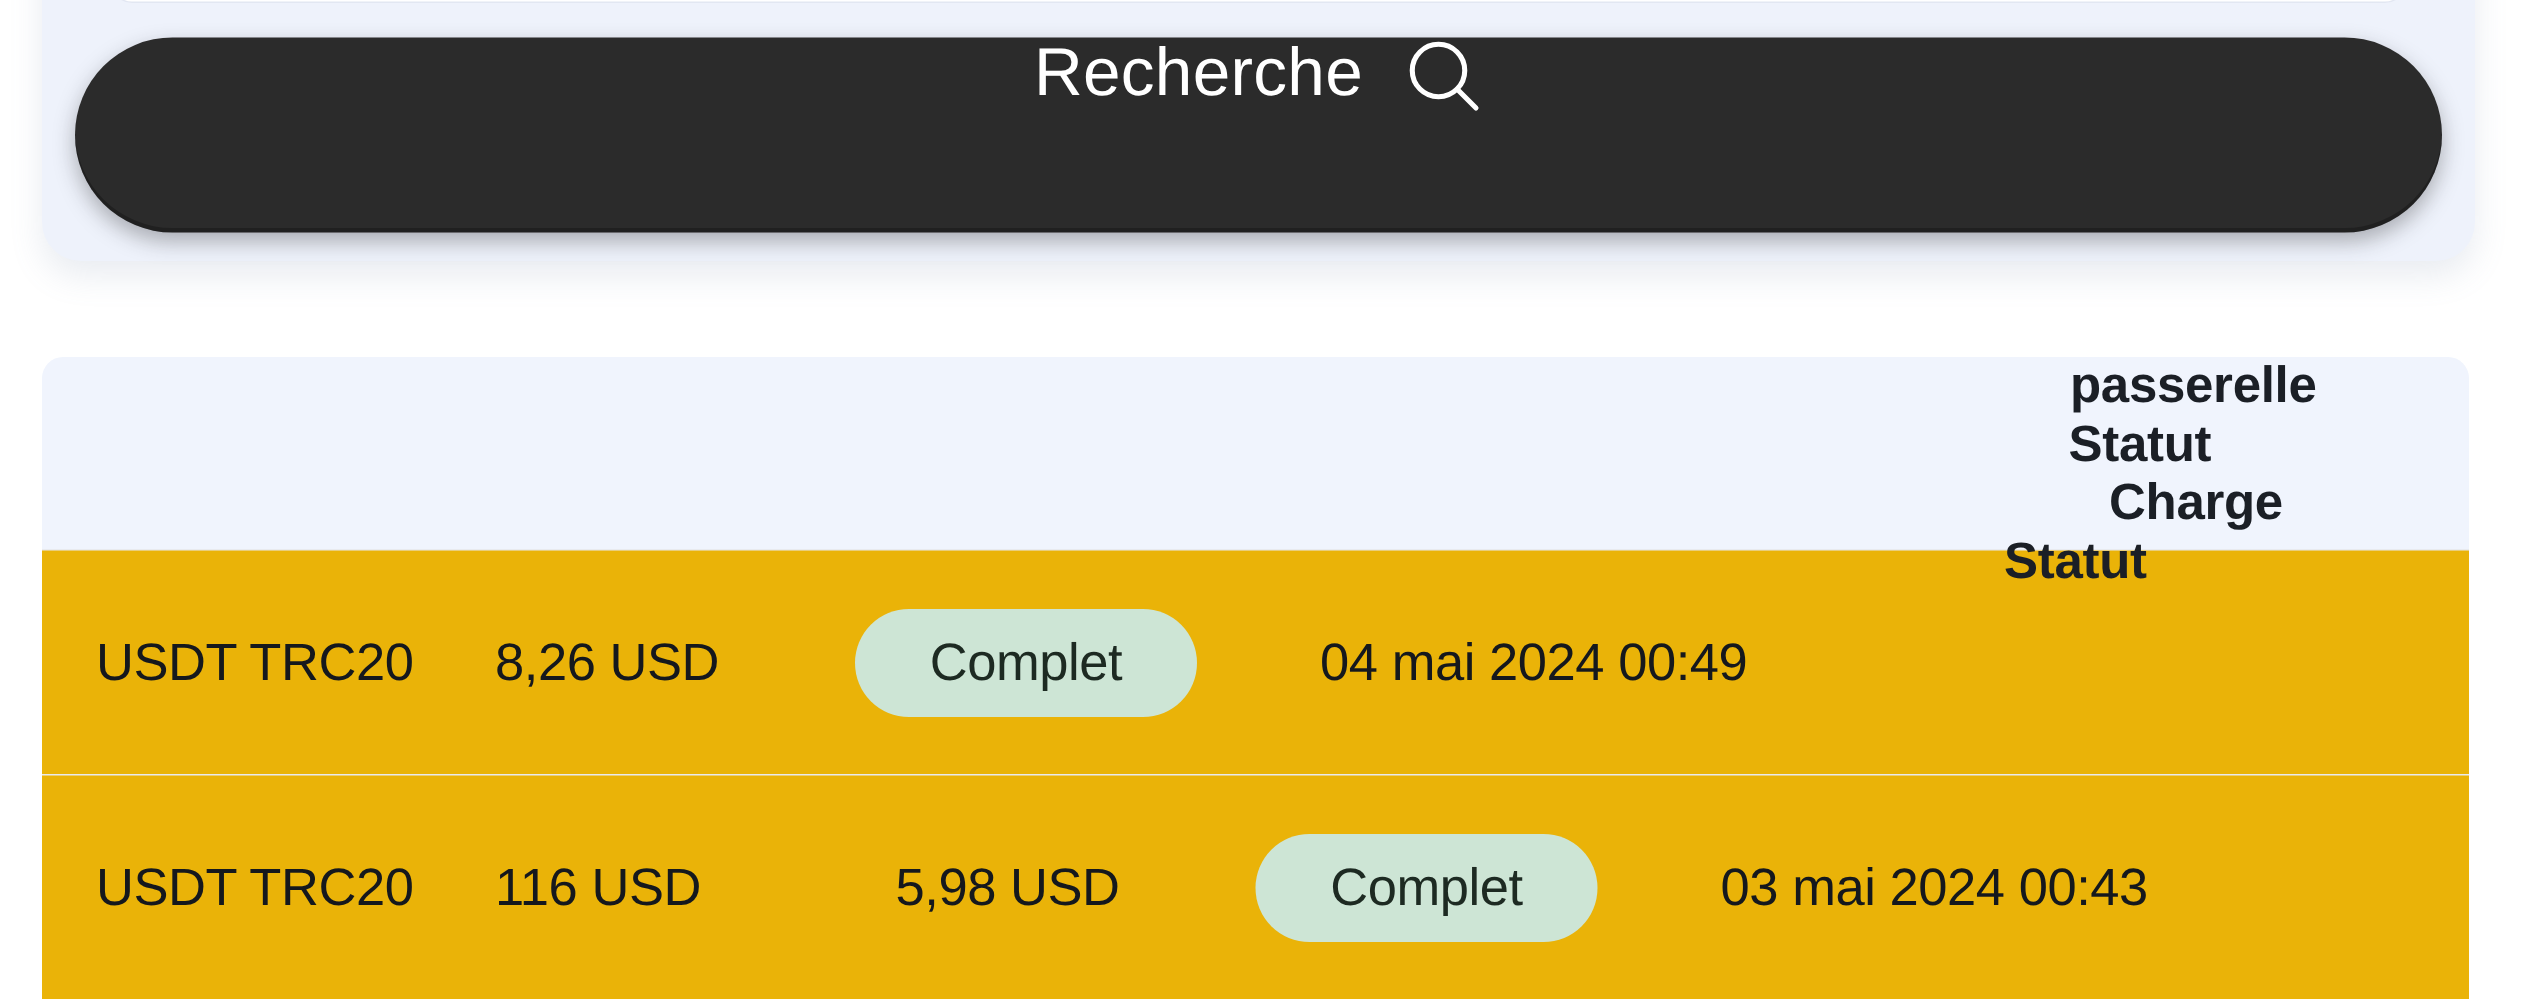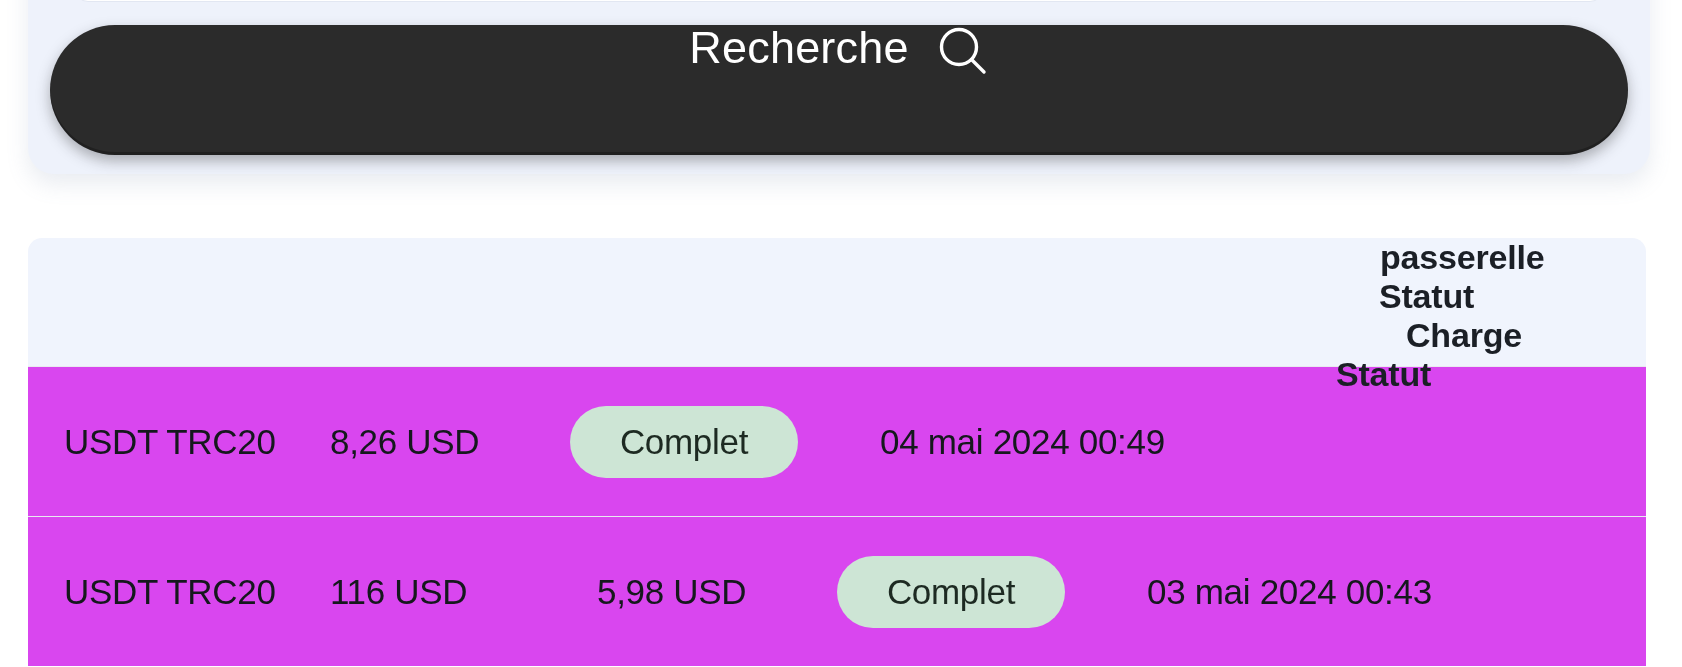--- a/index.html
+++ b/index.html
@@ -93,21 +93,21 @@
     font-size: 34px;
     font-weight: bold;
     color: #1b1f26;
     letter-spacing: -0.2px;
   }
 
   .table-row {
     display: flex;
     align-items: center;
     height: 149px;
-    background: #d946ef;
+    background: #eab308;
     border-top: 1px solid #e8eaef;
   }
   .table-row:first-of-type {
     border-top: none;
   }
 
   .table-row .cell {
     font-size: 35px;
     font-weight: 400;
     color: #15181d;

